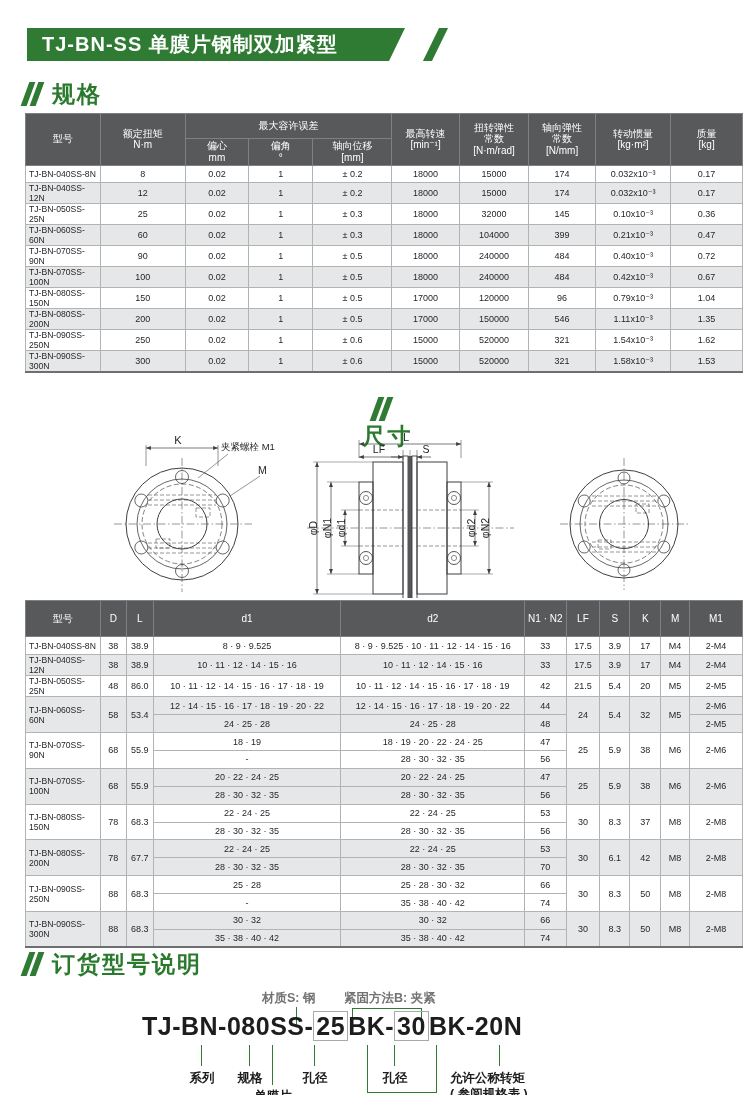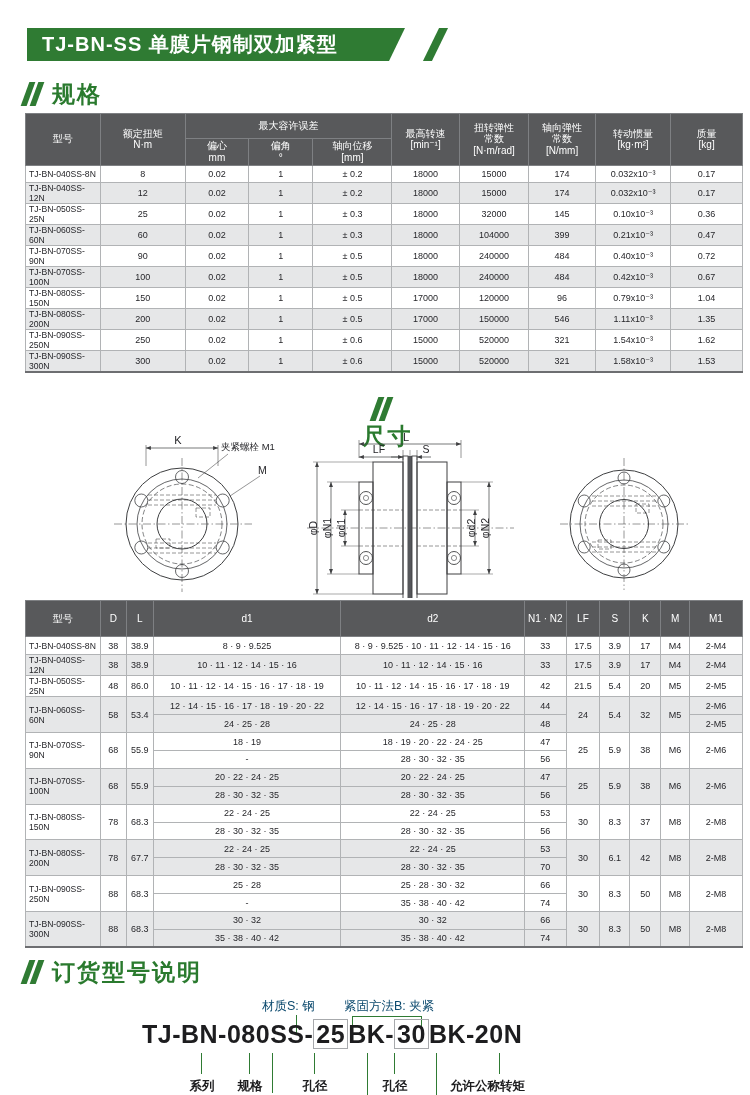--- a/index.html
+++ b/index.html
@@ -14,21 +14,21 @@
   .banner-stripe { position: absolute; left: 404px; top: 0; width: 9px; height: 33px; background: #2f7b33;
                    transform: skewX(-26deg); }
 
   
   .sec-head { display: flex; align-items: center; margin-left: 25px; height: 32px; }
   .sec-marker { display: flex; margin-right: 9px; }
   .sec-marker i { display: block; width: 6px; height: 24px; background: #2f7b33; transform: skewX(-20deg); margin-right: 3px; }
   .sec-title { color: #2a7a2e; font-size: 23px; font-weight: 600; letter-spacing: 2px; }
   .sh1 { margin-top: 17px; }
   .sh2 { margin-top: 24px; flex-direction: column; }
-  .sh3 { margin-top: 8px; }
+  .sh3 { }
 
   
   table { border-collapse: collapse; table-layout: fixed; width: 718px; margin: 3px 0 0 25px; }
   th { background: #58595b; color: #fff; font-weight: normal; font-size: 10px; line-height: 1.18;
        border: 1px solid #7e8083; white-space: pre-line; padding: 1px; }
   td { border: 1px solid #b1b3b5; text-align: center; font-size: 9px; padding: 0 1px; color: #26262a; }
   tr.alt td { background: #e6e7e8; }
   td.model { text-align: left; padding-left: 3px; font-size: 8.6px; }
   .spec-table thead tr:first-child { height: 25px; }
   .spec-table thead tr:last-child { height: 22px; }
@@ -41,21 +41,21 @@
   
   .drawings { display: flex; align-items: flex-start; margin-top: 3px; padding-left: 100px; height: 165px; }
   .drawings svg { flex: none; }
   .dw2 { margin-left: 8px; }
   .dw3 { margin-left: 30px; margin-top: 2px; }
   svg text { font-family: "Liberation Sans", "DejaVu Sans", sans-serif; fill: #26262a; }
 
   
   .ordering { position: relative; margin-top: 5px; height: 152px; font-size: 12.5px; }
   .ordering .abs { position: absolute; }
-  .o-note { font-weight: normal; color: #0c4a6e; }
+  .o-note { font-weight: bold; color: #737373; }
   .o-vline { width: 1px; background: #2f7b33; }
   .o-brk-top { border: 1px solid #2f7b33; border-bottom: none; }
   .o-brk-bot { border: 1px solid #2f7b33; border-top: none; }
   .o-model { font-size: 25px; font-weight: bold; letter-spacing: 0.5px; white-space: nowrap; color: #1d1d1f; }
   .o-model .box { border: 1px solid #a7a9ac; padding: 0 2px; }
   .o-label { font-weight: bold; color: #1c1c1e; transform: translateX(-50%); white-space: nowrap; }
   .o-label-l { font-weight: bold; color: #1c1c1e; white-space: nowrap; }
 </style>
 </head>
 <body>

